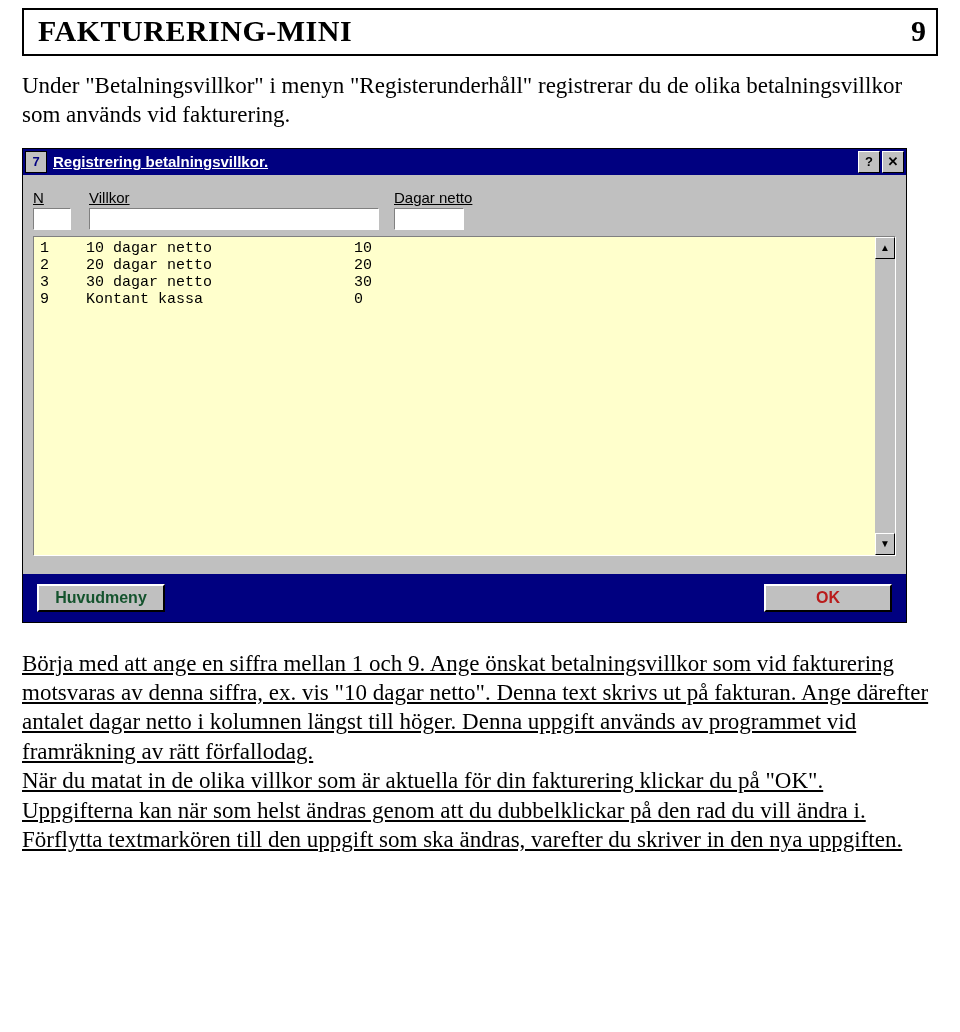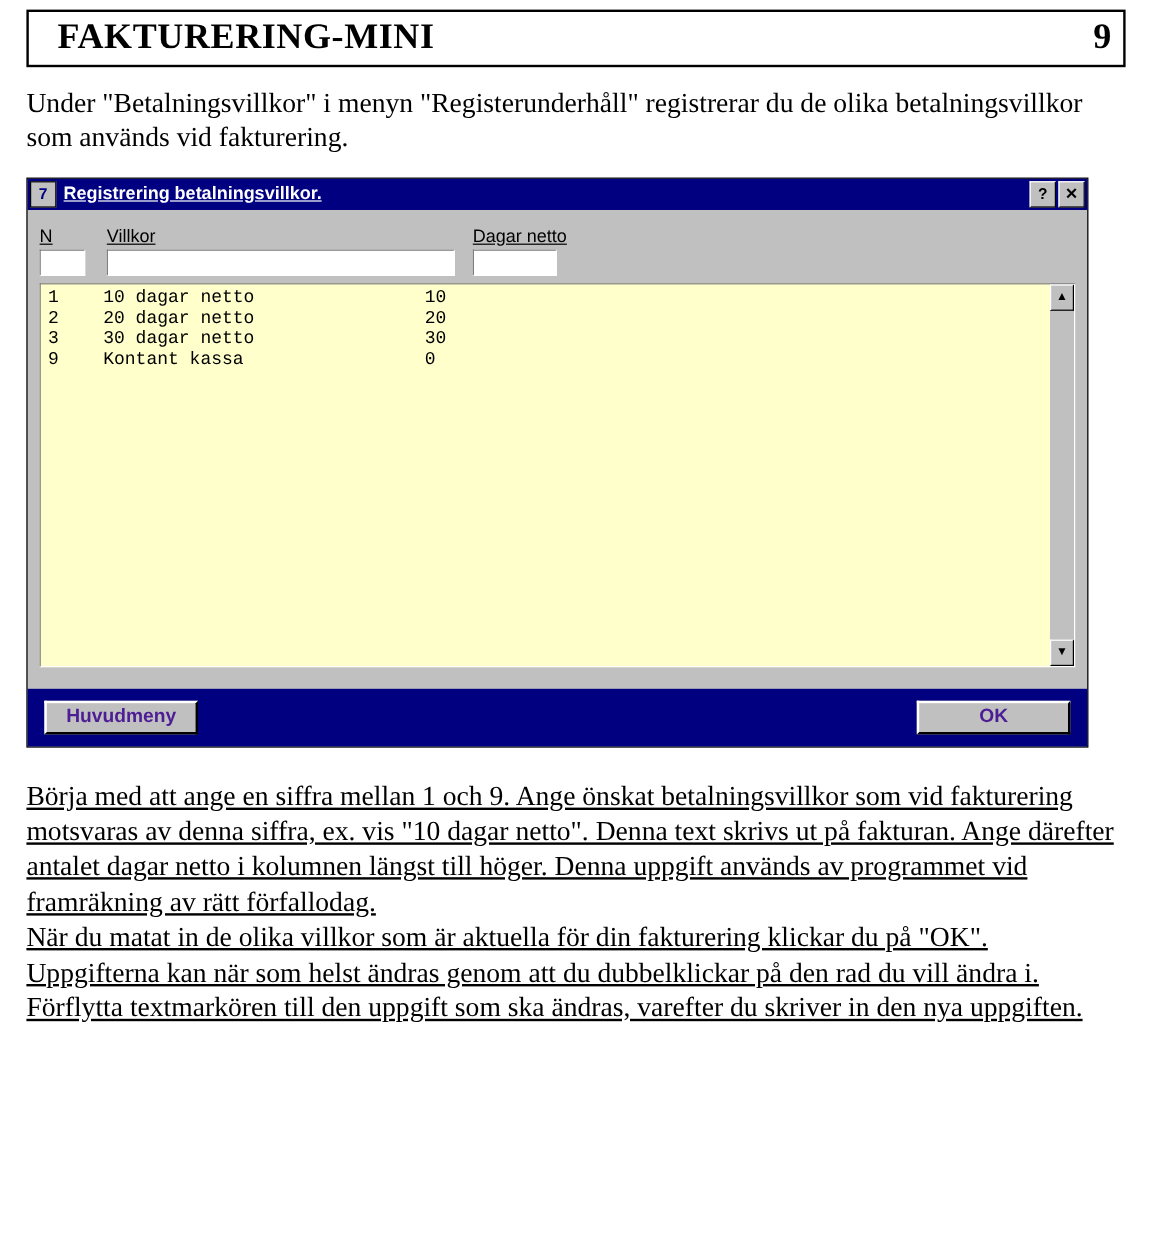--- a/index.html
+++ b/index.html
@@ -10,21 +10,21 @@
     width: 960px;
   }
   .page {
     padding: 8px 22px 22px 22px;
   }
   .header-row {
     display: flex;
     justify-content: space-between;
     align-items: baseline;
     border: 2px solid #000;
-    padding: 4px 10px 6px 24px;
+    padding: 4px 10px 6px 14px;
     margin-bottom: 16px;
     gap: 41px;
   }
   .header-title {
     font-size: 30px;
     font-weight: bold;
     letter-spacing: 0.5px;
   }
   .header-page {
     font-size: 30px;
@@ -180,22 +180,22 @@
     border-top: 2px solid #fff;
     border-left: 2px solid #fff;
     border-right: 2px solid #000;
     border-bottom: 2px solid #000;
     padding: 3px 12px;
     font-weight: bold;
     font-size: 16px;
     min-width: 100px;
     text-align: center;
   }
-  .btn-red { color: #4c1d95; }
-  .btn-blue { color: #4c1d95; }
+  .btn-red { color: #14532d; }
+  .btn-blue { color: #b91c1c; }
 
   
   .body-para {
     font-size: 23px;
     line-height: 1.28;
     margin: 0;
     text-decoration: underline;
   }
 </style>
 </head>

